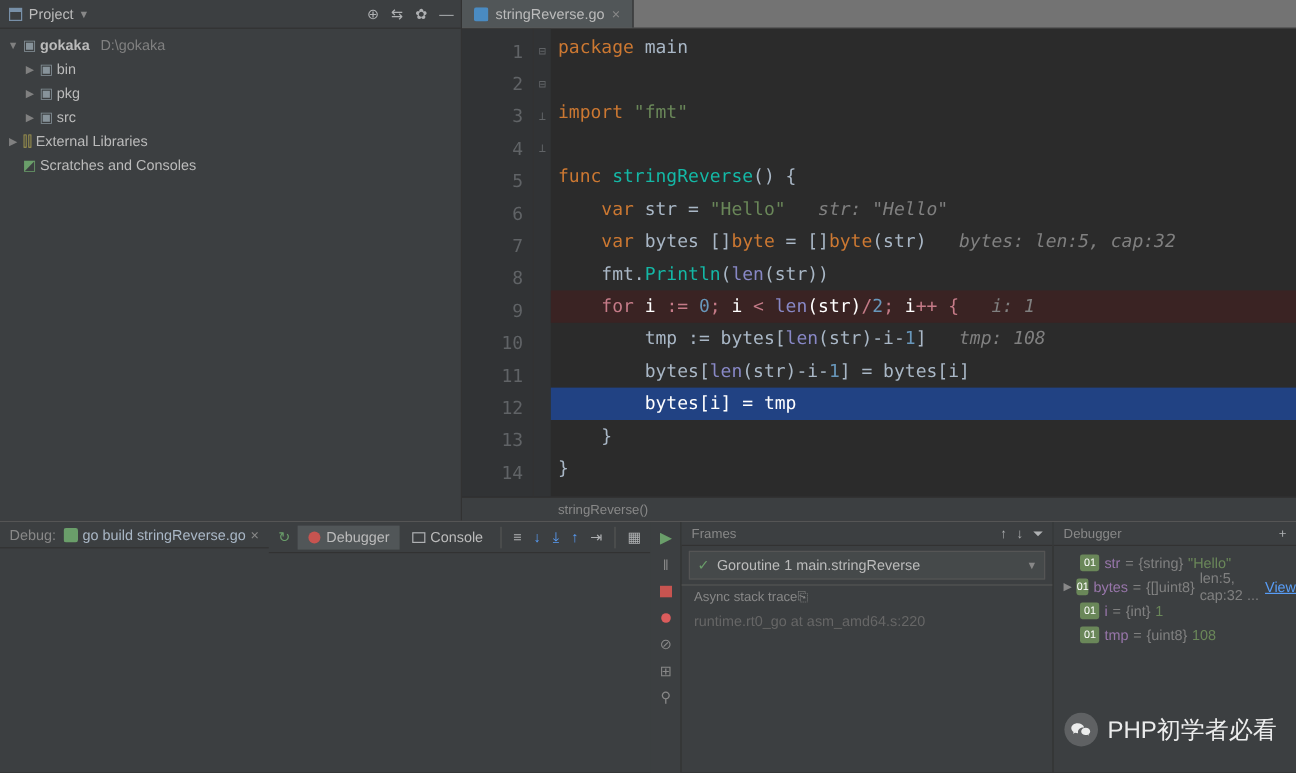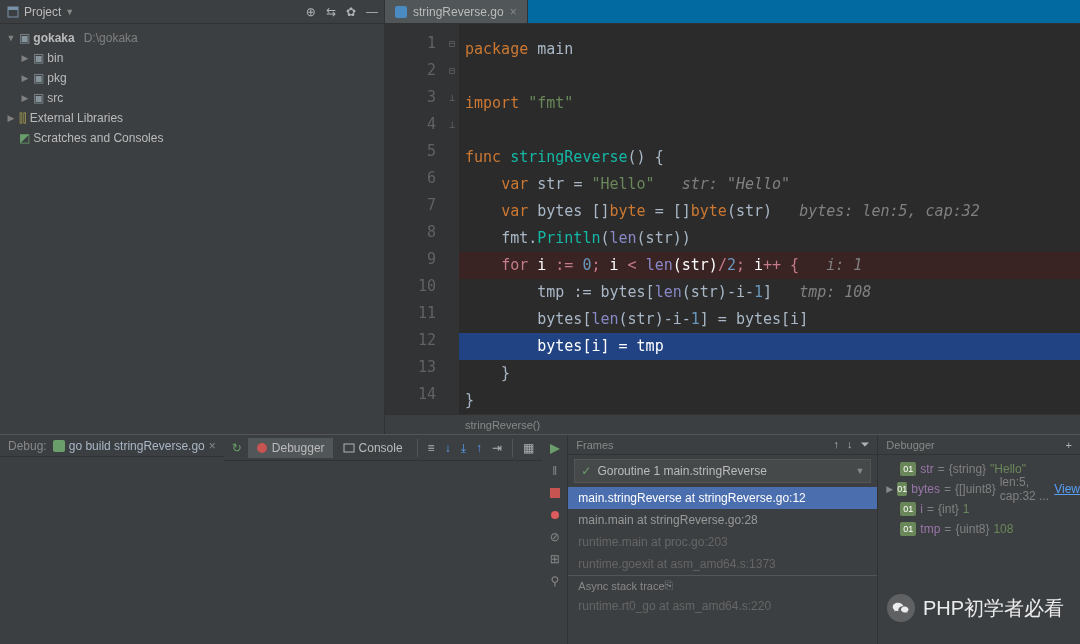--- a/index.html
+++ b/index.html
@@ -39,40 +39,40 @@
   padding-left: 6px; gap: 3px; cursor: pointer;
 }
 .tree-row.l1 { padding-left: 20px; }
 .tree-row .arrow { width: 10px; text-align: center; color: #808080; font-size: 9px; }
 .tree-row .fname { color: #bbbbbb; }
 .tree-row .fpath { color: #808080; margin-left: 6px; }
 .folder-icon { color: #87939a; }
 
 .editor-area { flex: 1; display: flex; flex-direction: column; background: #2b2b2b; }
 .tab-bar {
-  height: 24px; background: #0369a1; display: flex; align-items: stretch;
+  height: 24px; background: #737373; display: flex; align-items: stretch;
   border-bottom: 1px solid #323232;
   text-align: right;
 }
 .editor-tab {
   display: flex; align-items: center; padding: 0 10px; gap: 6px;
   background: #515658; color: #bbbbbb; font-size: 12px;
   border-right: 1px solid #323232;
 }
 .editor-content { flex: 1; display: flex; overflow: hidden; font-family: Consolas, monospace; font-size: 15px; }
 .gutter {
   width: 60px; background: #313335; text-align: right;
   padding: 6px 8px 0 0; color: #606366; line-height: 27px;
   border-right: 1px solid #323232;
   position: relative;
 }
 .gutter .ln { position: relative; }
 .fold-col { width: 14px; background: #313335; padding-top: 6px; line-height: 27px; position: relative; }
 .fold-mark { color: #606366; font-size: 10px; text-align: center; }
-.code-body { flex: 1; padding-top: 12px; line-height: 27px; position: relative; }
+.code-body { flex: 1; padding-top: 2px; line-height: 27px; position: relative; }
 .code-line { white-space: pre; padding-left: 6px; height: 27px; }
 .code-line.bp { background: #3a2323; }
 .code-line.cur { background: #214283; }
 .kw { color: #cc7832; }
 .str { color: #6a8759; }
 .fn { color: #14b8a6; }
 .num { color: #6897bb; }
 .builtin { color: #8888c6; }
 .ident { color: #a9b7c6; }
 .comment { color: #808080; font-style: italic; }
@@ -336,26 +336,20 @@
             <span>↑</span>
             <span>↓</span>
             <span>⏷</span>
           </div>
         </div>
         <div class="frames-select">
           <span style="color:#6a9e6a;">✓</span>
           <span style="flex:1;">Goroutine 1 main.stringReverse</span>
           <span style="color:#888;font-size:9px;">▼</span>
         </div>
-        <div id="frames-list">
-            <div class="frame-row sel">main.stringReverse at stringReverse.go:12</div>
-            <div class="frame-row">main.main at stringReverse.go:28</div>
-            <div class="frame-row dim">runtime.main at proc.go:203</div>
-            <div class="frame-row dim">runtime.goexit at asm_amd64.s:1373</div>
-          </div>
         <div class="async-header">
           <span>Async stack trace</span>
           <span>⎘</span>
         </div>
         <div class="frame-row dim">runtime.rt0_go at asm_amd64.s:220</div>
       </div>
       <div class="vars-panel">
         <div class="panel-header">
           <span>Debugger</span>
           <div class="right-icons">

